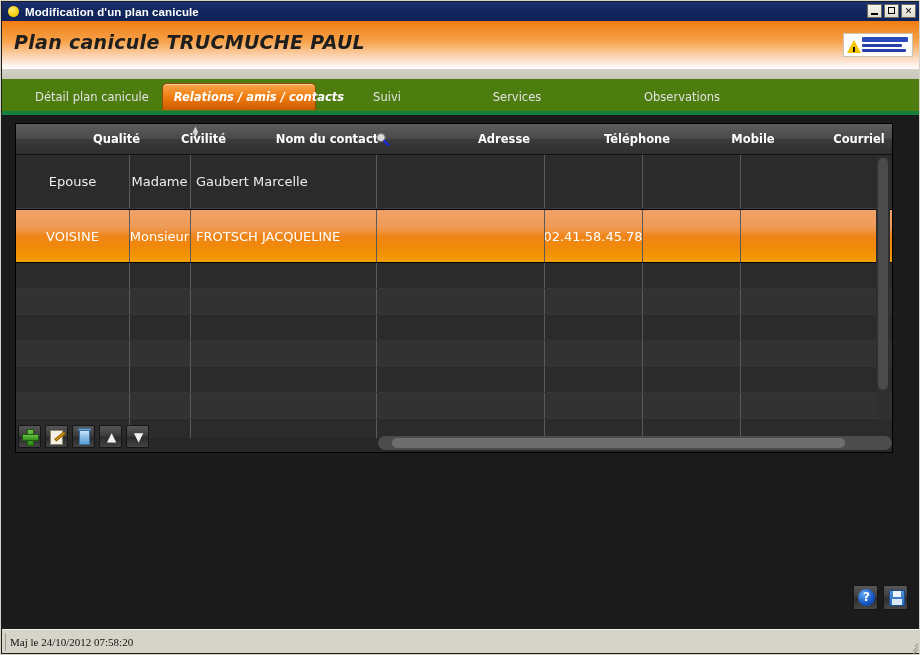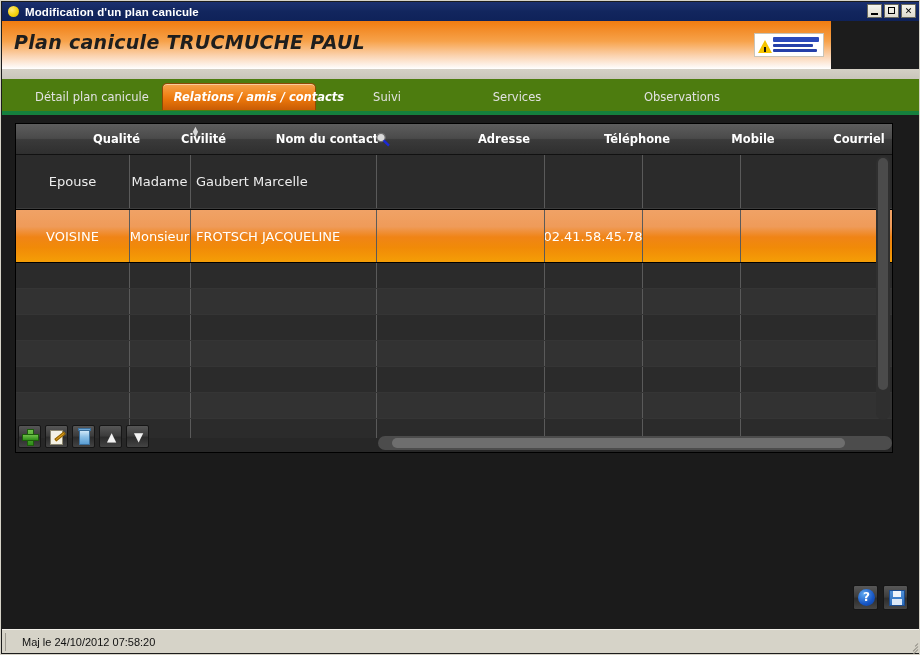--- a/index.html
+++ b/index.html
@@ -75,21 +75,21 @@
     left: 3px; top: 2px;
     width: 7px; height: 7px;
     border: 1.5px solid #000;
     box-sizing: border-box;
   }
 
   
   .header {
     position: absolute;
     left: 1px; top: 20px;
-    width: 829px;
+    width: 918px;
     height: 48px;
     background: linear-gradient(180deg, #f07c10 0%, #f7a24a 42%, #fbd2ae 72%, #fdf2e9 92%, #ffffff 100%);
     overflow: hidden;
   }
   .header-title {
     position: absolute;
     left: 12px; top: 10px;
     font-size: 19px;
     font-style: italic;
     font-weight: bold;
@@ -441,24 +441,24 @@
     display: flex;
     align-items: center;
   }
   .status-field {
     margin-left: 3px;
     height: 18px;
     flex: 1;
     display: flex;
     align-items: center;
     border-left: 1px solid #9d9a90;
-    padding-left: 16px;
+    padding-left: 4px;
     color: #111;
     font-size: 11px;
-    font-family: Liberation Sans, sans-serif;
+    font-family: Liberation Serif, serif;
   }
   .grip {
     position: absolute;
     right: 2px; bottom: 2px;
     width: 12px; height: 12px;
   }
   .grip i {
     position: absolute;
     background: #8e8b82;
     width: 10px; height: 1px;

